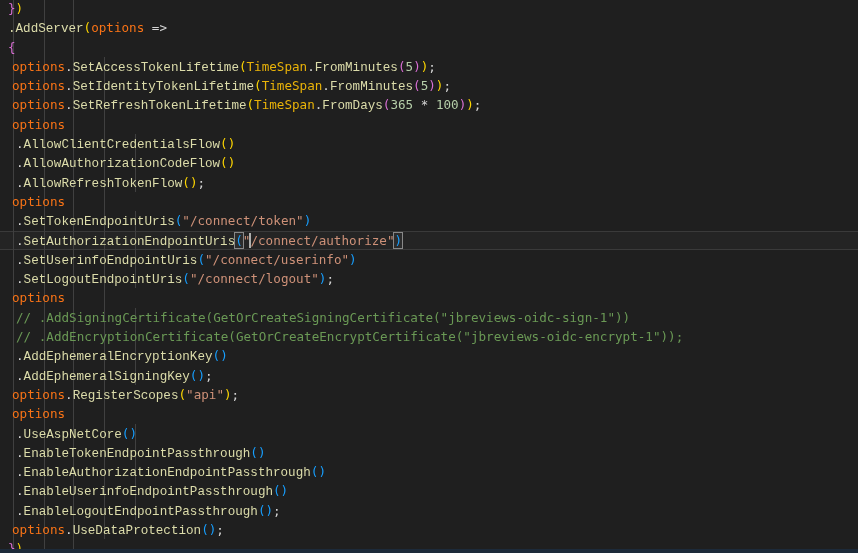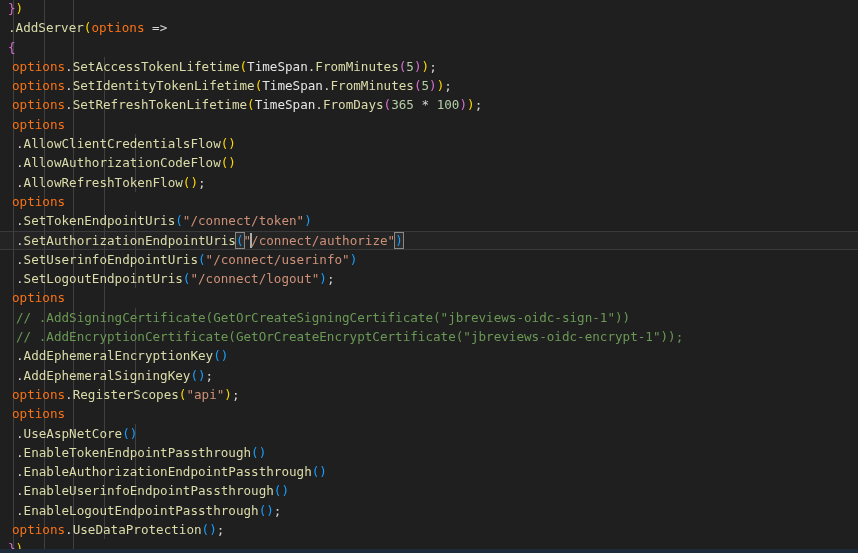--- a/index.html
+++ b/index.html
@@ -63,22 +63,22 @@
   }
   .line {
     height: 19.3px;
     padding-left: 8px;
     white-space: pre;
     color: #d4d4d4;
   }
 
   
   .var   { color: #f97316; }
-  .fn    { color: #dcdcaa; }
-  .type  { color: #e5e5e5; }
+  .fn    { color: #dcdcaa; font-family: Liberation Mono, monospace; }
+  .type  { color: #eab308; }
   .str   { color: #ce9178; }
   .num   { color: #b5cea8; }
   .cmt   { color: #6a9955; }
   .op    { color: #d4d4d4; }
   .b0    { color: #ffd700; }
   .b1    { color: #da70d6; }
   .b2    { color: #179fff; }
 
   
   .bmatch {

